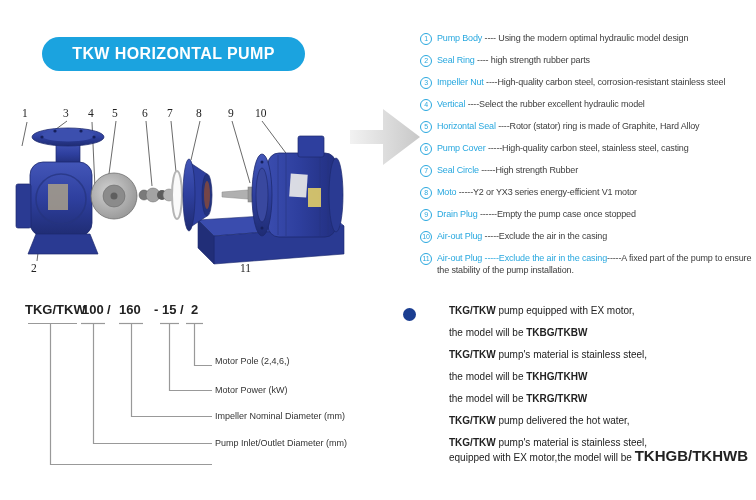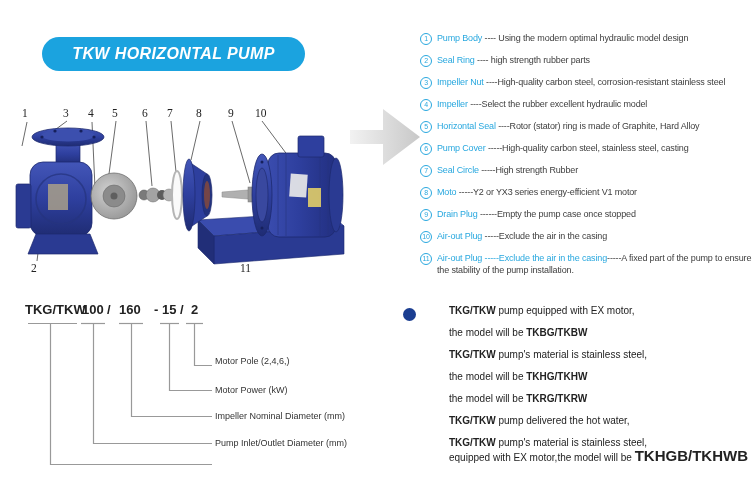--- a/index.html
+++ b/index.html
@@ -2,21 +2,21 @@
 <html><head>
 <meta charset="utf-8">
 <style>
   html,body{margin:0;padding:0;background:#fff;}
   .page{position:relative;width:756px;height:500px;background:#fff;overflow:hidden;
         font-family:"Liberation Sans",sans-serif;color:#333;}
 
   
   .banner{position:absolute;left:42px;top:37px;width:263px;height:34px;
           background:#1BA3DF;border-radius:17px;display:flex;align-items:center;justify-content:center;}
-  .banner span{color:#fff;font-size:16px;font-weight:bold;letter-spacing:.4px;font-style:italic;}
+  .banner span{color:#fff;font-size:16px;font-weight:bold;letter-spacing:.4px;}
 
   
   .diagram{position:absolute;left:10px;top:100px;width:345px;height:185px;}
   .callout{position:absolute;font-size:11.5px;color:#222;font-family:"Liberation Serif",serif;}
   .c1{left:22px;top:107px}.c3{left:63px;top:107px}.c4{left:88px;top:107px}
   .c5{left:112px;top:107px}.c6{left:142px;top:107px}.c7{left:167px;top:107px}
   .c8{left:196px;top:107px}.c9{left:228px;top:107px}.c10{left:255px;top:107px}
   .c2{left:31px;top:262px}.c11{left:240px;top:262px}
 
   
@@ -182,21 +182,21 @@
         </linearGradient>
       </defs>
       <polygon points="2,28 35,28 35,7 72,35 35,63 35,42 2,42" fill="url(#argr)"></polygon>
     </svg>
   </div>
 
   <div class="parts">
     <div class="pl-item"><span class="circ">1</span><span class="pname">Pump Body</span><span class="pdesc"> ---- Using the modern optimal hydraulic model design</span></div>
     <div class="pl-item"><span class="circ">2</span><span class="pname">Seal Ring</span><span class="pdesc"> ---- high strength rubber parts</span></div>
     <div class="pl-item"><span class="circ">3</span><span class="pname">Impeller Nut</span><span class="pdesc"> ----High-quality carbon steel, corrosion-resistant stainless steel</span></div>
-    <div class="pl-item"><span class="circ">4</span><span class="pname">Impeller</span><span class="pdesc"> ----Select the rubber excellent hydraulic model</span></div>
+    <div class="pl-item"><span class="circ">4</span><span class="pname">Vertical</span><span class="pdesc"> ----Select the rubber excellent hydraulic model</span></div>
     <div class="pl-item"><span class="circ">5</span><span class="pname">Horizontal Seal</span><span class="pdesc"> ----Rotor (stator) ring is made of Graphite, Hard Alloy</span></div>
     <div class="pl-item"><span class="circ">6</span><span class="pname">Pump Cover</span><span class="pdesc"> -----High-quality carbon steel, stainless steel, casting</span></div>
     <div class="pl-item"><span class="circ">7</span><span class="pname">Seal Circle</span><span class="pdesc"> -----High strength Rubber</span></div>
     <div class="pl-item"><span class="circ">8</span><span class="pname">Moto</span><span class="pdesc"> -----Y2 or YX3 series energy-efficient V1 motor</span></div>
     <div class="pl-item"><span class="circ">9</span><span class="pname">Drain Plug</span><span class="pdesc"> ------Empty the pump case once stopped</span></div>
     <div class="pl-item"><span class="circ">10</span><span class="pname">Air-out Plug</span><span class="pdesc"> -----Exclude the air in the casing</span></div>
     <div class="pl-item"><span class="circ">11</span><span class="pname">Air-out Plug -----Exclude the air in the casing</span><span class="pdesc">-----A fixed part of the pump to ensure the stability of the pump installation.</span></div>
   </div>
 
   <span class="code-seg s0">TKG/TKW</span>

